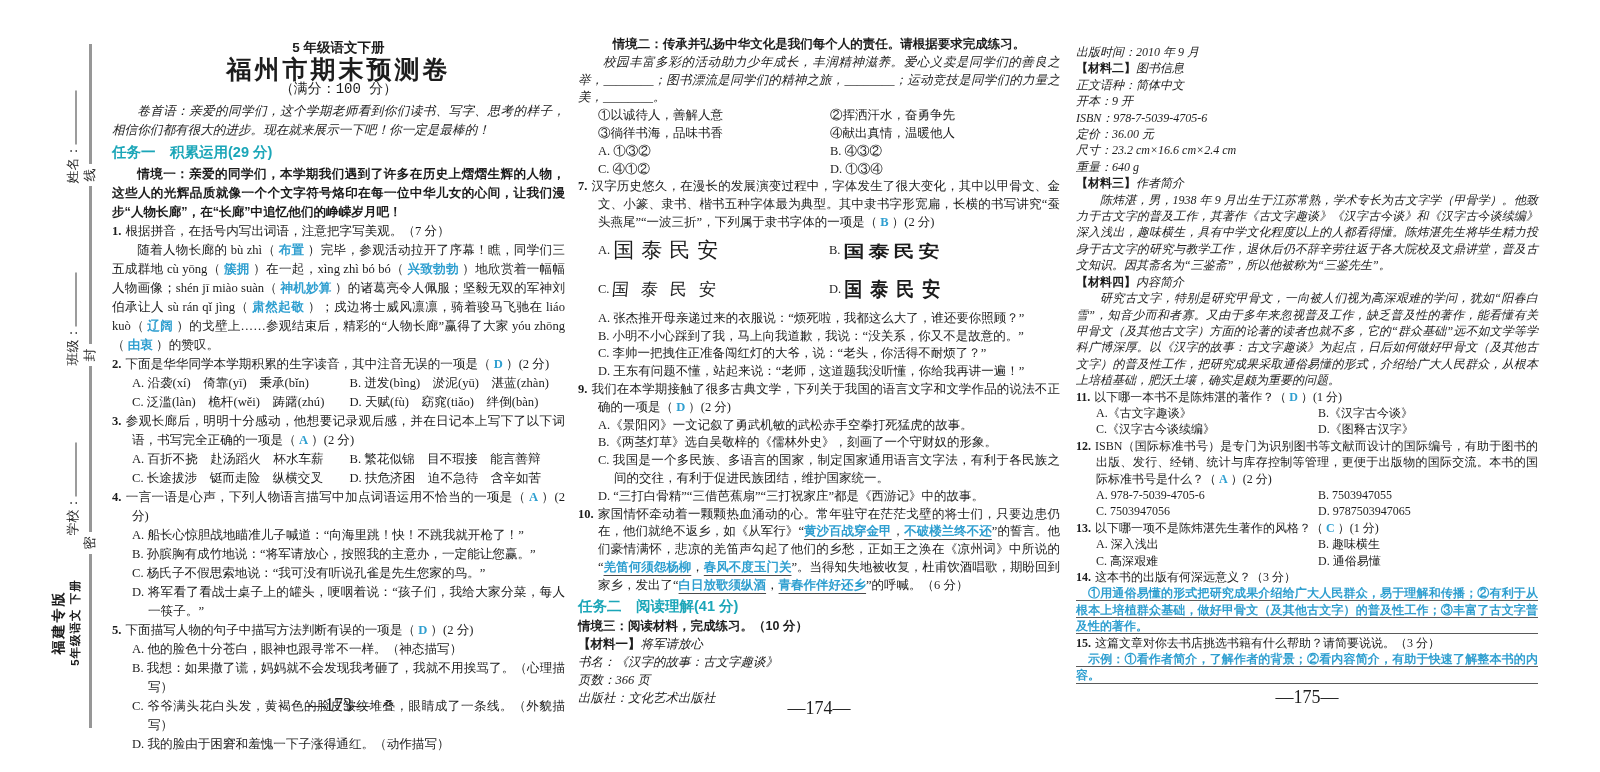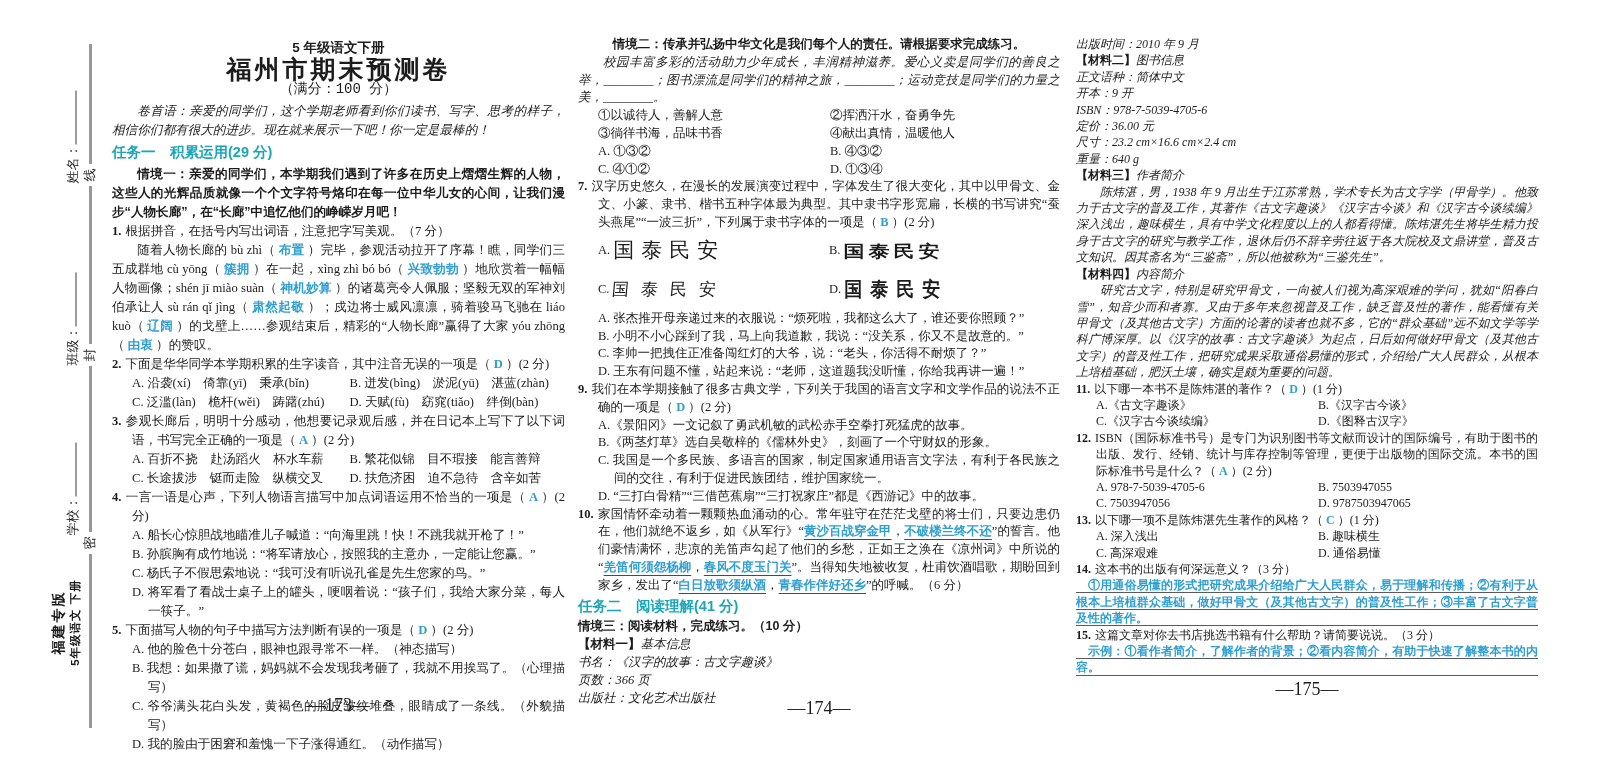--- a/index.html
+++ b/index.html
@@ -21,21 +21,21 @@
   .seal-char{position:absolute;left:79px;width:22px;height:20px;line-height:20px;text-align:center;
              background:#fff;font-size:13px;transform:rotate(-90deg);}
   .brand{position:absolute;transform:rotate(-90deg);text-align:center;white-space:nowrap;}
   .brand .b1{font-family:"Liberation Sans",sans-serif;font-weight:bold;font-size:14px;letter-spacing:2px;}
   .brand .b2{font-family:"Liberation Sans",sans-serif;font-weight:bold;font-size:11.5px;letter-spacing:1px;}
 
   
   .col{position:absolute;top:36px;height:700px;text-align:justify;}
   .col1{left:112px;width:453px;font-size:12.6px;line-height:19px;}
   .col2{left:578px;width:482px;font-size:12.5px;line-height:17.8px;}
-  .col3{left:1076px;width:462px;font-size:12px;line-height:16.4px;}
+  .col3{left:1076px;width:462px;font-size:12px;line-height:16.4px;margin-top:8px;}
   .pagenum{position:absolute;left:0;right:0;text-align:center;font-size:18px;}
   .col1 .pagenum{top:660px;} .col2 .pagenum{top:664px;} .col3 .pagenum{top:645px;}
 
   .book-label{text-align:center;font-family:"Liberation Sans",sans-serif;font-weight:bold;font-size:13.5px;margin-top:2px;}
   h1.paper-title{margin:3px 0 1px 0;text-align:center;font-family:"Liberation Sans",sans-serif;
       font-weight:bold;font-size:25px;letter-spacing:3px;}
   .subtitle{text-align:center;font-size:14px;margin-bottom:3px;font-family:Liberation Mono, monospace;}
   .task{color:var(--teal);font-family:"Liberation Sans",sans-serif;font-weight:bold;
         font-size:14.5px;margin:3px 0;}
   .scenario{font-family:"Liberation Sans",sans-serif;font-weight:bold;}
@@ -200,21 +200,21 @@
       <span class="opt">D. “三打白骨精”“三借芭蕉扇”“三打祝家庄”都是《西游记》中的故事。</span>
     </div>
   </div>
 
   <div>
     <p class="stem"><b class="qnum">10.</b><span>家国情怀牵动着一颗颗热血涌动的心。常年驻守在茫茫戈壁的将士们，只要边患仍在，他们就绝不返乡，如《从军行》“<span class="ans ul">黄沙百战穿金甲</span>，<span class="ans ul">不破楼兰终不还</span>”的誓言。他们豪情满怀，悲凉的羌笛声勾起了他们的乡愁，正如王之涣在《凉州词》中所说的“<span class="ans ul">羌笛何须怨杨柳</span>，<span class="ans ul">春风不度玉门关</span>”。当得知失地被收复，杜甫饮酒唱歌，期盼回到家乡，发出了“<span class="ans ul">白日放歌须纵酒</span>，<span class="ans ul">青春作伴好还乡</span>”的呼喊。（6 分）</span></p>
   </div>
 
   <h2 class="task">任务二　阅读理解(41 分)</h2>
   <p class="scenario">情境三：阅读材料，完成练习。（10 分）</p>
-  <p class="matline"><b class="hei">【材料一】</b><span class="kai">基本信息</span></p>
+  <p class="matline"><b class="hei">【材料一】</b><span class="kai">将军请放心</span></p>
   <p class="kai">书名：《汉字的故事：古文字趣谈》</p>
   <p class="kai">页数：366 页</p>
   <p class="kai">出版社：文化艺术出版社</p>
 
   <div class="pagenum">—174—</div>
 </main>
 
 <main class="col col3">
   <p class="kai">出版时间：2010 年 9 月</p>
   <p class="matline"><b class="hei">【材料二】</b><span class="kai">图书信息</span></p>

